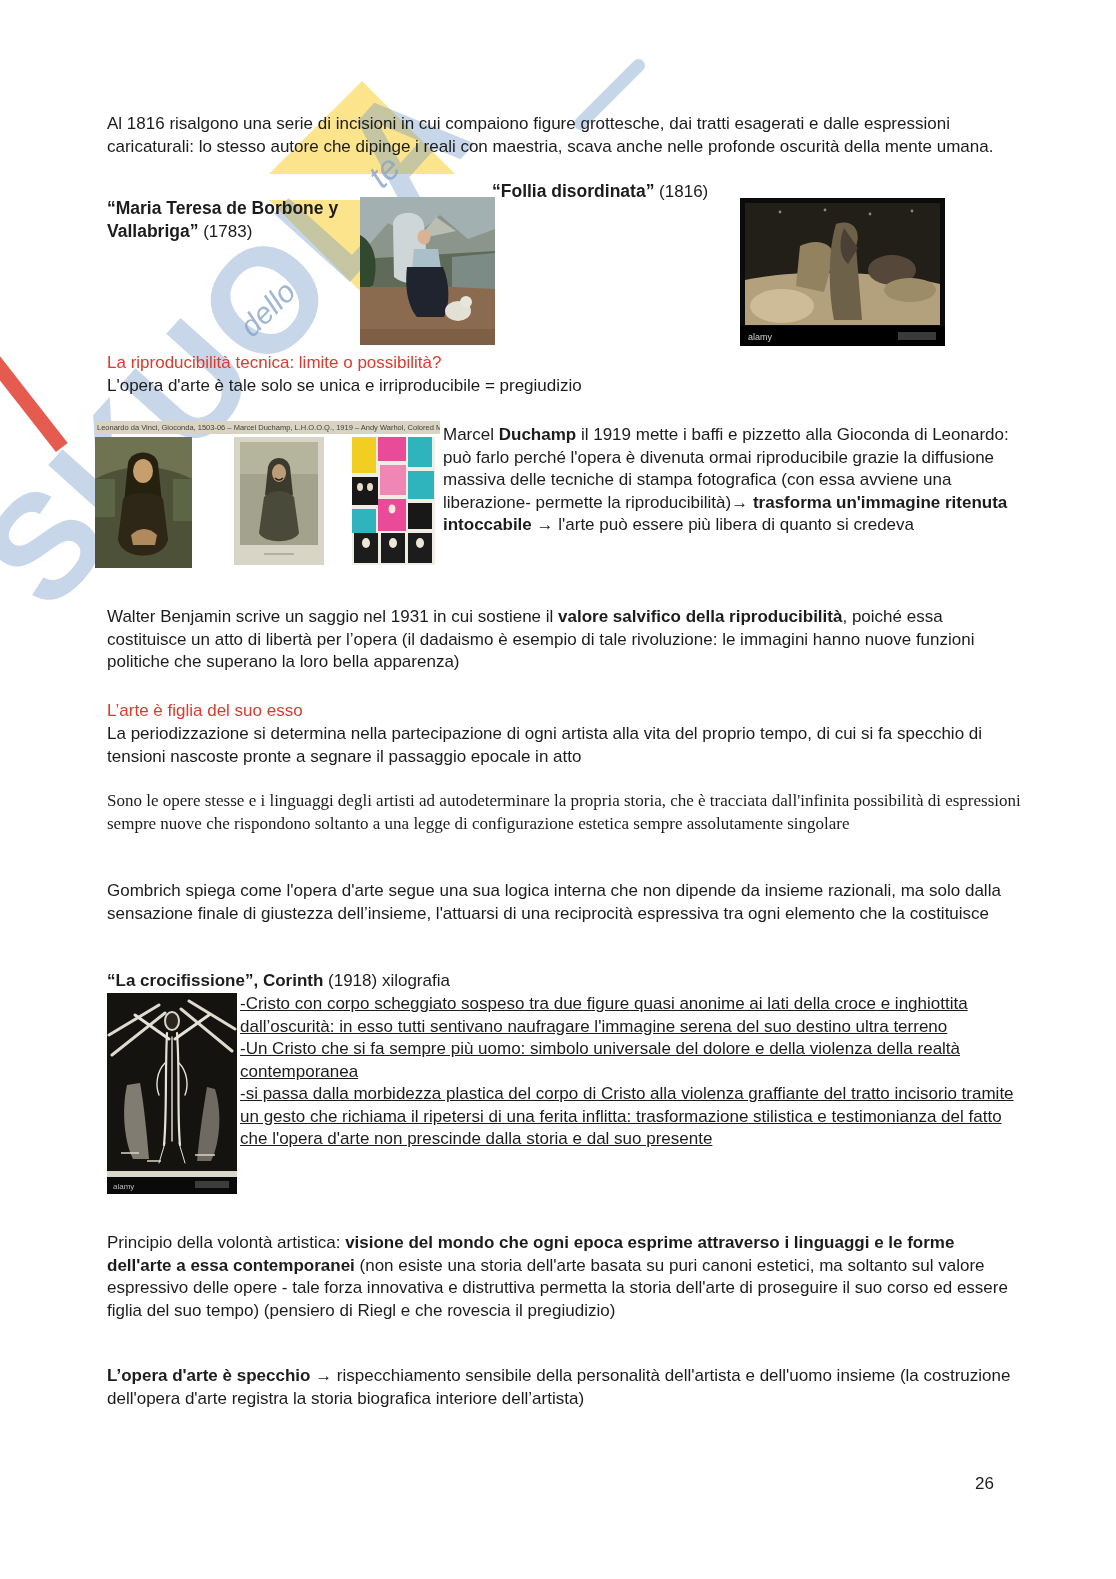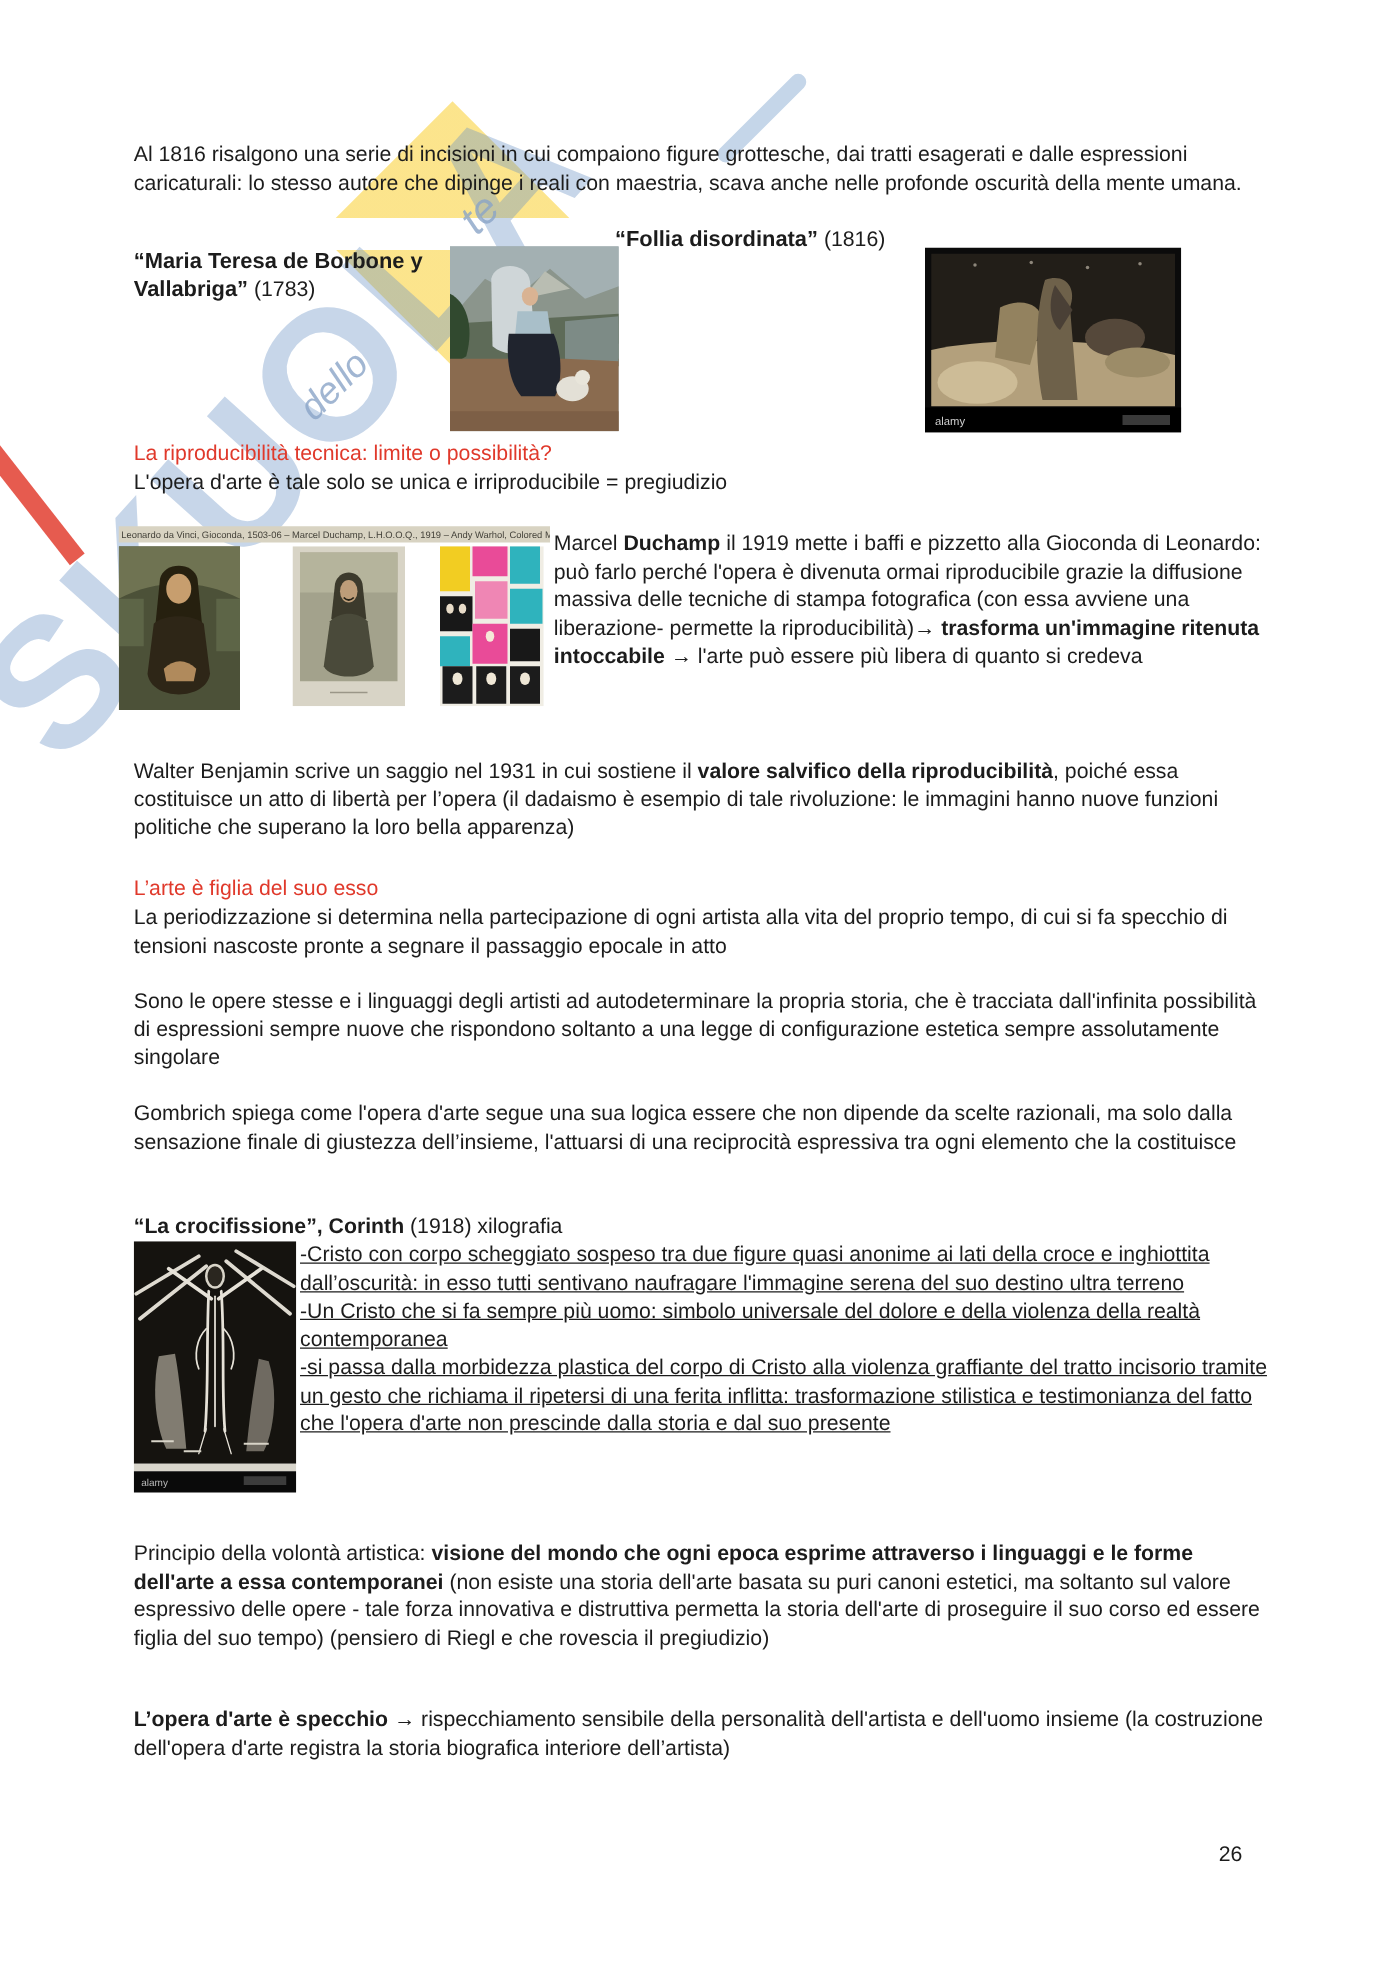--- a/index.html
+++ b/index.html
@@ -162,22 +162,22 @@
         </svg>
       </div>
     </div>
 
     <div class="blk" style="left:443px;top:424px;width:567px;"><span>Marcel </span><b>Duchamp</b><span> il 1919 mette i baffi e pizzetto alla Gioconda di Leonardo: può farlo perché l'opera è divenuta ormai riproducibile grazie la diffusione massiva delle tecniche di stampa fotografica (con essa avviene una liberazione- permette la riproducibilità)→ </span><b>trasforma un'immagine ritenuta intoccabile</b><span> → l'arte può essere più libera di quanto si credeva</span></div>
 
     <div class="blk w-full" style="top:606px;"><span>Walter Benjamin scrive un saggio nel 1931 in cui sostiene il </span><b>valore salvifico della riproducibilità</b><span>, poiché essa costituisce un atto di libertà per l’opera (il dadaismo è esempio di tale rivoluzione: le immagini hanno nuove funzioni politiche che superano la loro bella apparenza)</span></div>
 
     <div class="blk w-full red" style="top:700px;">L’arte è figlia del suo esso</div>
     <div class="blk w-full" style="top:723px;">La periodizzazione si determina nella partecipazione di ogni artista alla vita del proprio tempo, di cui si fa specchio di tensioni nascoste pronte a segnare il passaggio epocale in atto</div>
-    <div class="blk w-full" style="top:790px;">Sono le opere stesse e i linguaggi degli artisti ad autodeterminare la propria storia, che è tracciata dall'infinita possibilità di espressioni sempre nuove che rispondono soltanto a una legge di configurazione estetica sempre assolutamente singolare</div>
-    <div class="blk w-full" style="top:880px;">Gombrich spiega come l'opera d'arte segue una sua logica essere che non dipende da scelte razionali, ma solo dalla sensazione finale di giustezza dell’insieme, l'attuarsi di una reciprocità espressiva tra ogni elemento che la costituisce</div>
+    <div class="blk w-full" style="top:790px;font-family:Liberation Serif, serif;">Sono le opere stesse e i linguaggi degli artisti ad autodeterminare la propria storia, che è tracciata dall'infinita possibilità di espressioni sempre nuove che rispondono soltanto a una legge di configurazione estetica sempre assolutamente singolare</div>
+    <div class="blk w-full" style="top:880px;">Gombrich spiega come l'opera d'arte segue una sua logica interna che non dipende da insieme razionali, ma solo dalla sensazione finale di giustezza dell’insieme, l'attuarsi di una reciprocità espressiva tra ogni elemento che la costituisce</div>
 
     <div class="blk w-full" style="top:970px;"><b>“La crocifissione”, Corinth</b><span> (1918) xilografia</span></div>
 
     <div class="fig" style="left:107px;top:993px;">
       <svg width="130" height="207" viewBox="0 0 130 207">
         <rect width="130" height="207" fill="#ffffff"></rect>
         <rect width="130" height="178" fill="#15130f"></rect>
         <g stroke="#dedad0" stroke-width="3" stroke-linecap="round">
           <path d="M5,62 L58,20"></path>
             <path d="M2,42 L52,12"></path>

